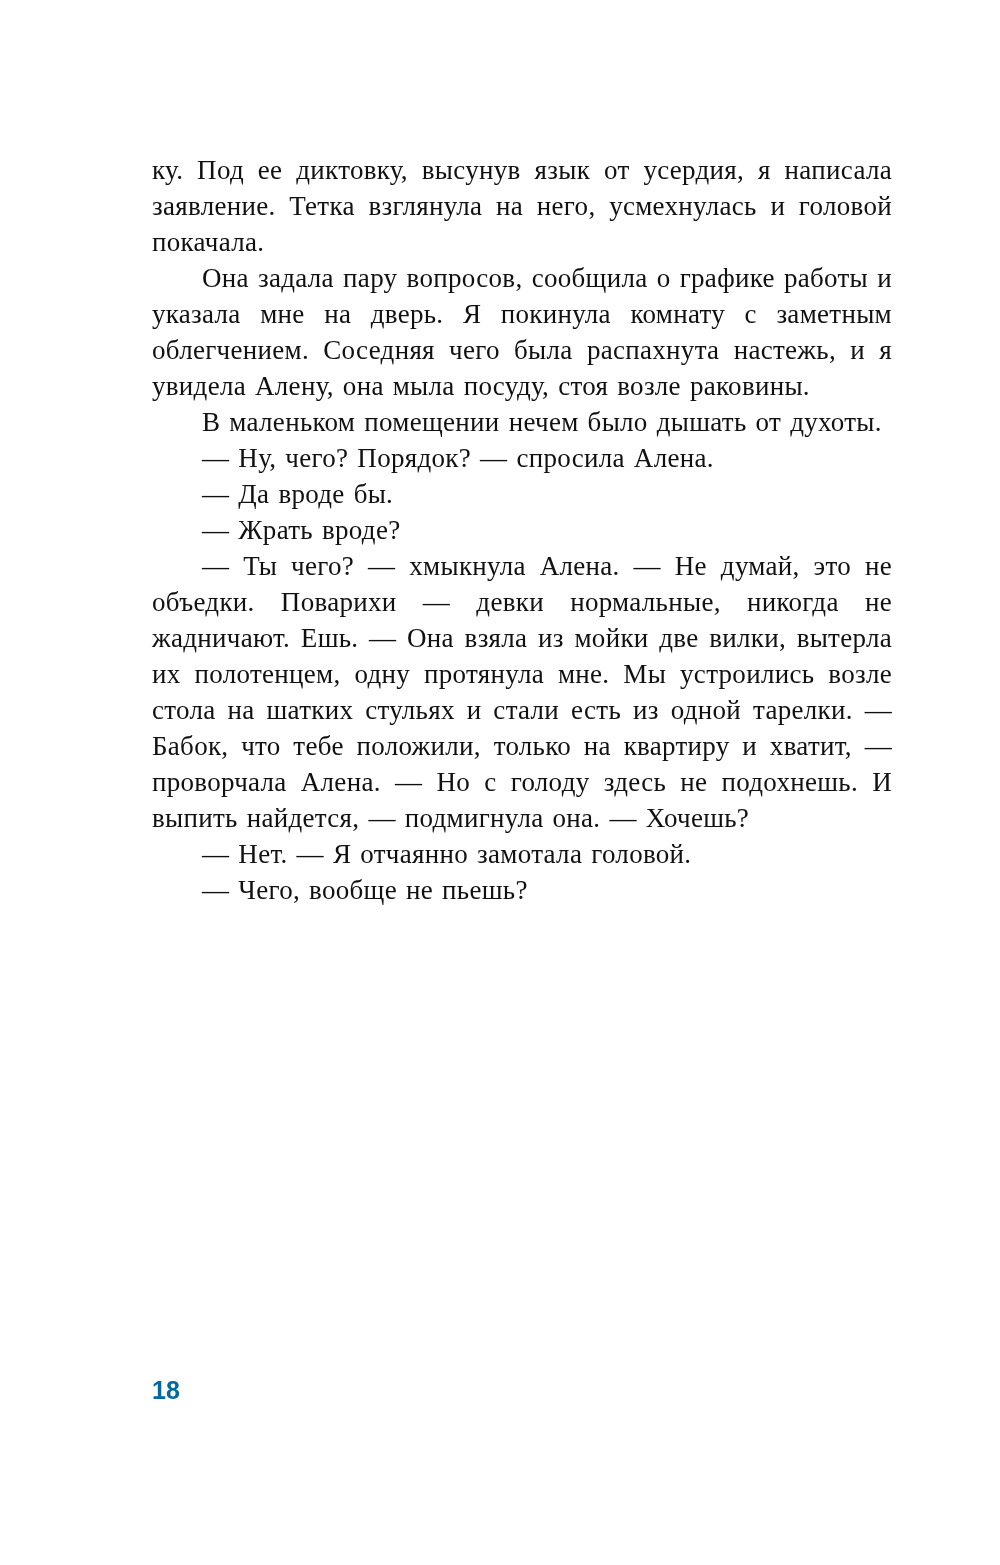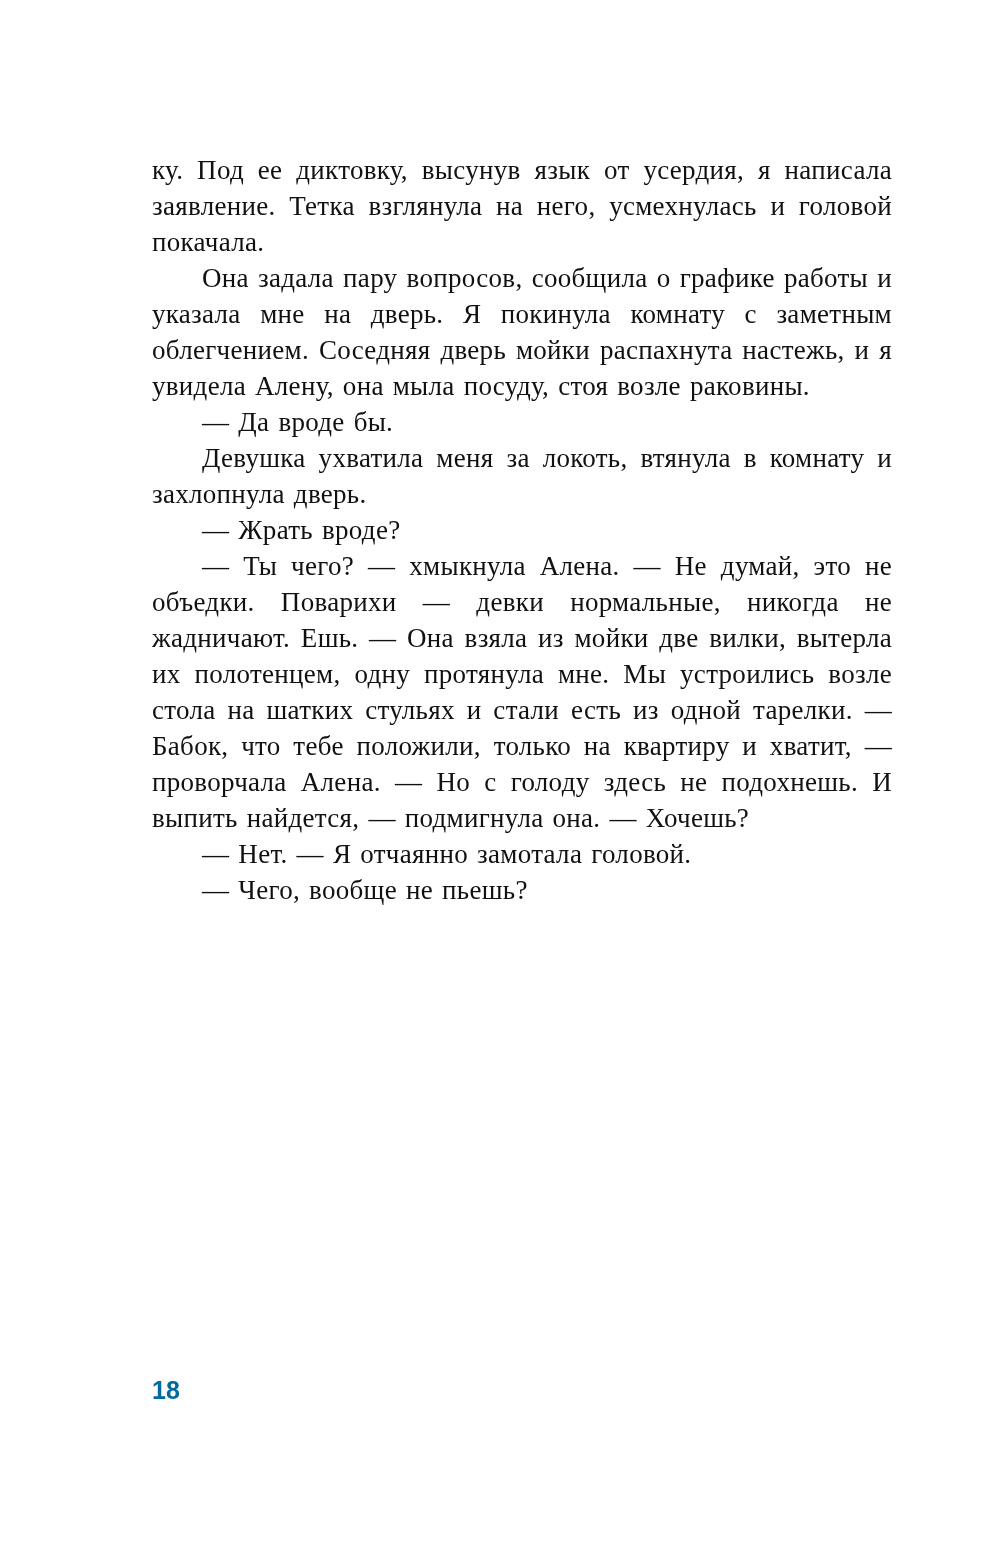--- a/index.html
+++ b/index.html
@@ -42,22 +42,23 @@
     font-size: 25px;
     color: #0369a1;
   }
 </style>
 </head>
 <body>
 
 <div class="page">
   <div class="text-block">
       <p class="para">ку. Под ее диктовку, высунув язык от усердия, я написала заявление. Тетка взглянула на него, усмехнулась и головой покачала.</p>
-      <p class="para indented">Она задала пару вопросов, сообщила о графике работы и указала мне на дверь. Я покинула комнату с заметным облегчением. Соседняя дверь мойки распахнута настежь, и я увидела Алену, она мыла посуду, стоя возле раковины.</p>
+      <p class="para indented">Она задала пару вопросов, сообщила о графике работы и указала мне на дверь. Я покинула комнату с заметным облегчением. Соседняя чего была распахнута настежь, и я увидела Алену, она мыла посуду, стоя возле раковины.</p>
+      <p class="para indented">В маленьком помещении нечем было дышать от духоты.</p>
+      <p class="para indented">— Ну, чего? Порядок? — спросила Алена.</p>
       <p class="para indented">— Да вроде бы.</p>
-      <p class="para indented">Девушка ухватила меня за локоть, втянула в комнату и захлопнула дверь.</p>
       <p class="para indented">— Жрать вроде?</p>
       <p class="para indented">— Ты чего? — хмыкнула Алена. — Не думай, это не объедки. Поварихи — девки нормальные, никогда не жадничают. Ешь. — Она взяла из мойки две вилки, вытерла их полотенцем, одну протянула мне. Мы устроились возле стола на шатких стульях и стали есть из одной тарелки. — Бабок, что тебе положили, только на квартиру и хватит, — проворчала Алена. — Но с голоду здесь не подохнешь. И выпить найдется, — подмигнула она. — Хочешь?</p>
       <p class="para indented">— Нет. — Я отчаянно замотала головой.</p>
       <p class="para indented">— Чего, вообще не пьешь?</p>
     </div>
   <div class="page-number">18</div>
 </div>
 
 </body></html>

